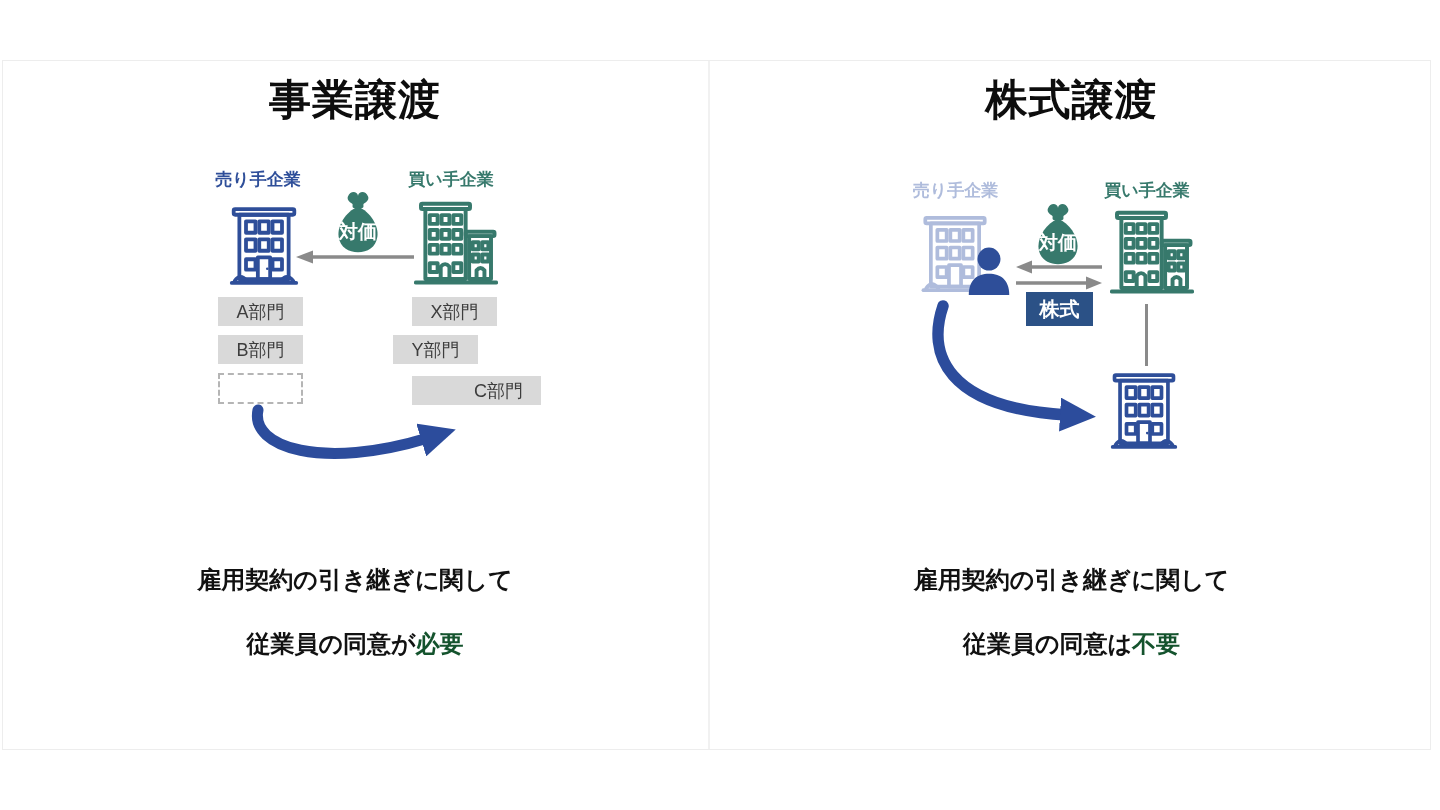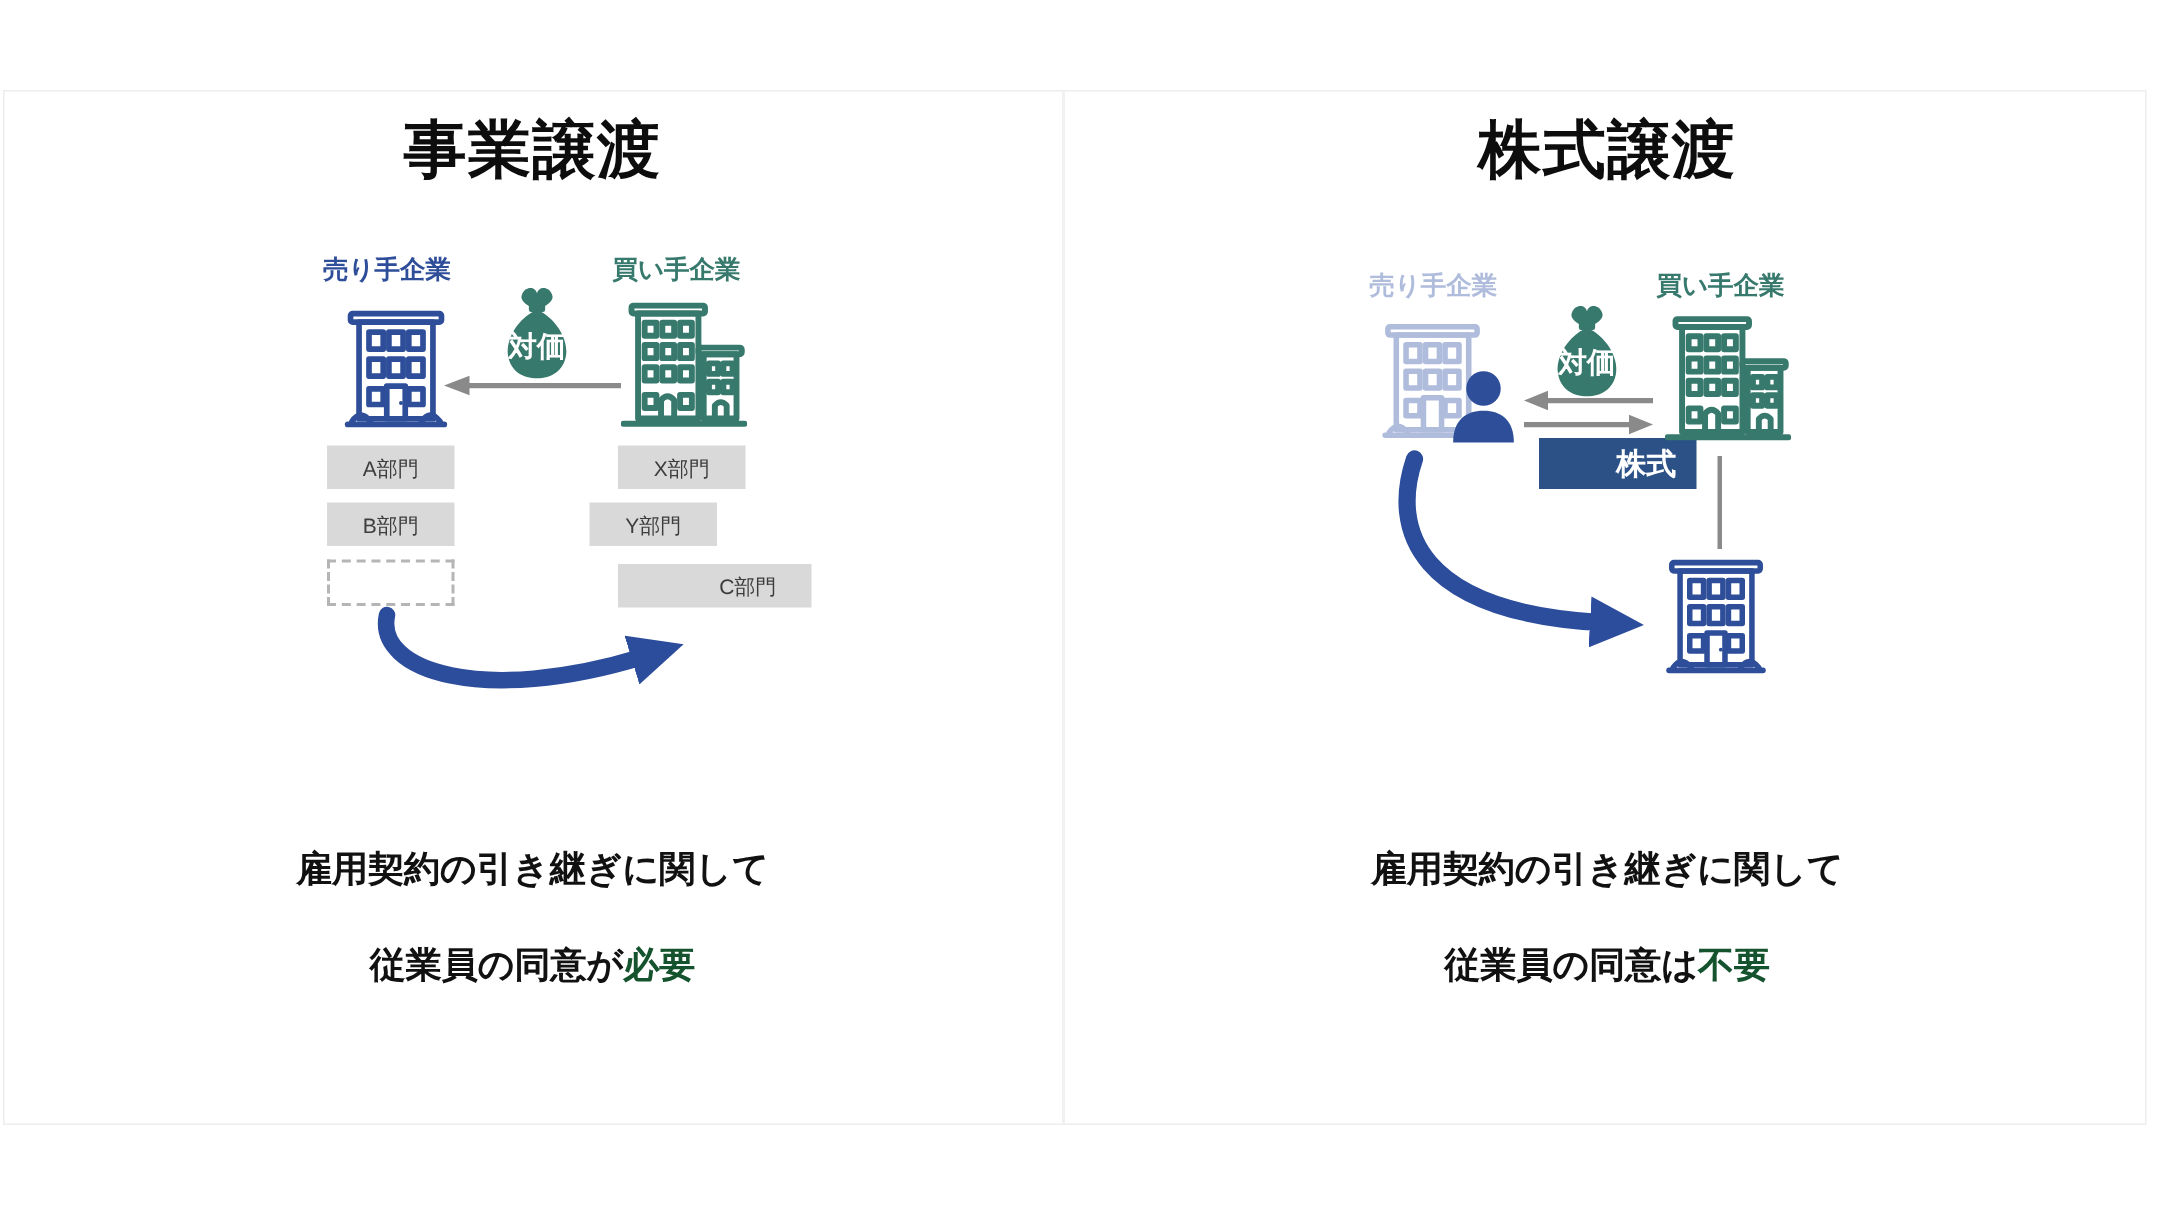--- a/index.html
+++ b/index.html
@@ -19,31 +19,31 @@
     position:absolute;top:76px;margin:0;font-size:42px;font-weight:700;color:#0d0d0d;
     text-align:center;line-height:1.15;letter-spacing:1px;
   }
   .panel-title.left{left:0;width:710px;}
   .panel-title.right{left:710px;width:723px;}
   .entity-label{
     position:absolute;font-size:17px;font-weight:700;text-align:center;line-height:1;white-space:nowrap;
   }
   .dept-box{
     position:absolute;width:85px;height:29px;background:#d9d9d9;color:#3d3d3d;
-    font-size:14px;display:flex;align-items:center;justify-content:center;line-height:1;
+    font-size:18px;display:flex;align-items:center;justify-content:center;line-height:1;
   }
   .dept-box.dashed{
     background:#ffffff;border:2px dashed #b5b5b5;box-sizing:border-box;height:31px;
   }
   .bag-label{
     position:absolute;color:#ffffff;font-size:19px;font-weight:700;text-align:center;line-height:1;
   }
   .share-box{
     position:absolute;left:1026px;top:292px;width:67px;height:34px;background:#2b5186;
-    color:#ffffff;font-size:20px;font-weight:700;display:flex;align-items:center;justify-content:center;padding-left:38px;
+    color:#ffffff;font-size:20px;font-weight:700;display:flex;align-items:center;justify-content:center;
   }
   .caption{
     position:absolute;font-size:24px;font-weight:700;color:#111111;text-align:center;line-height:1.15;white-space:nowrap;
   }
   .caption.left{left:0;width:710px;}
   .caption.right{left:710px;width:723px;}
   .caption .hl{color:#14532d;}
   .connector{position:absolute;left:1145px;top:304px;width:3px;height:62px;background:#8a8a8a;}
   svg{display:block;}
 </style>

